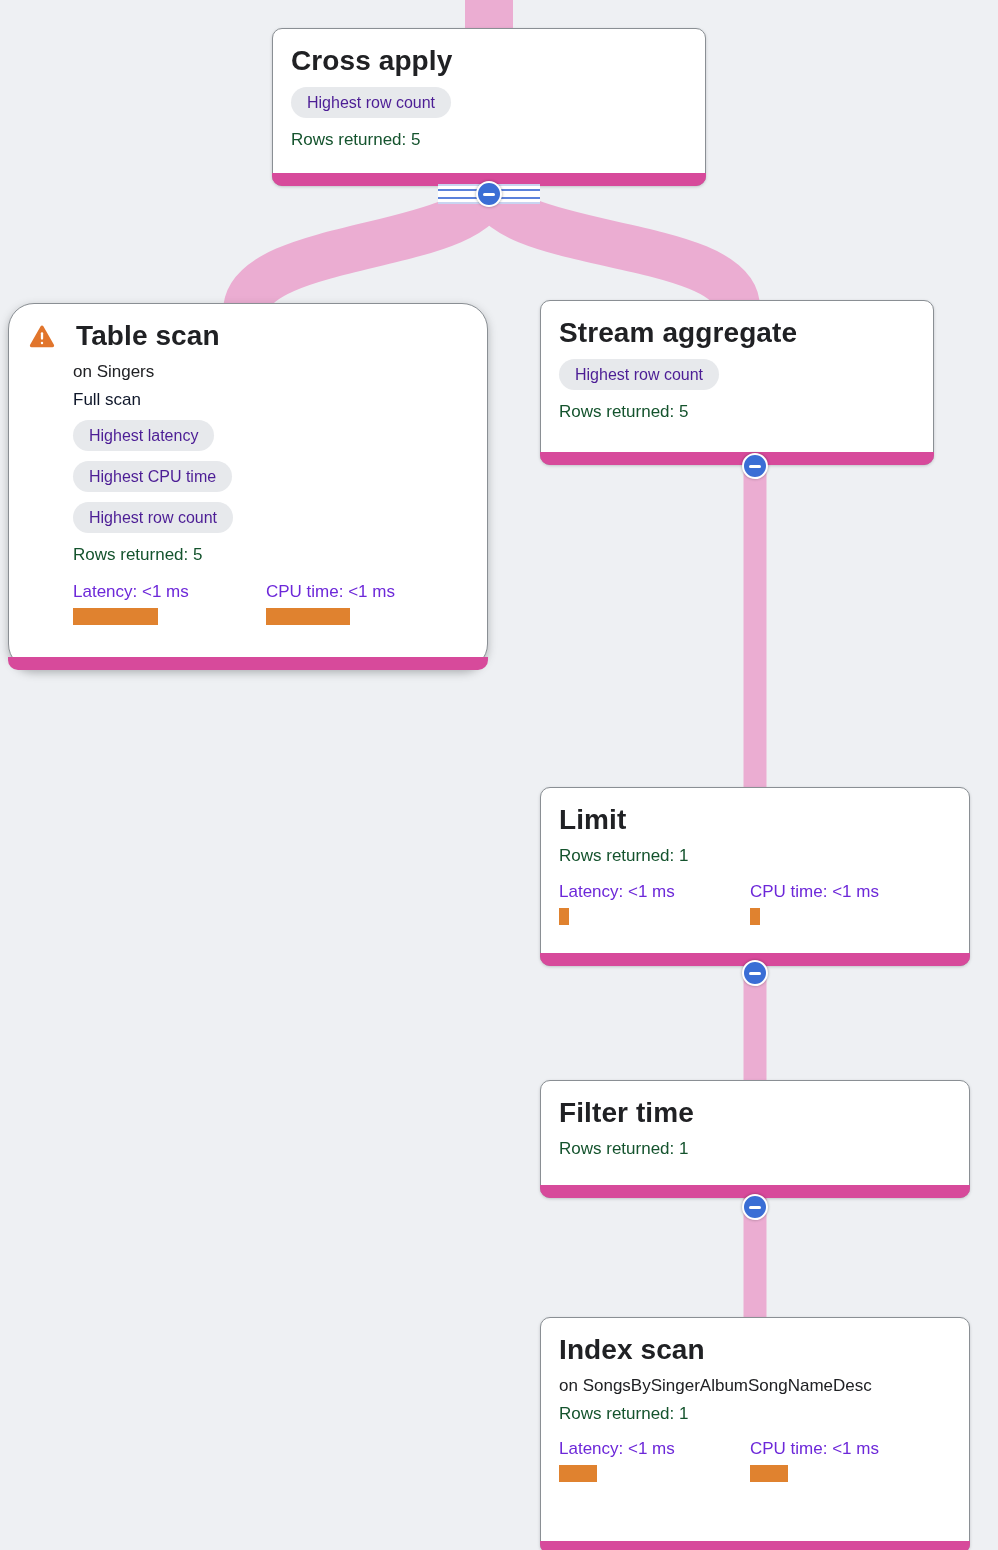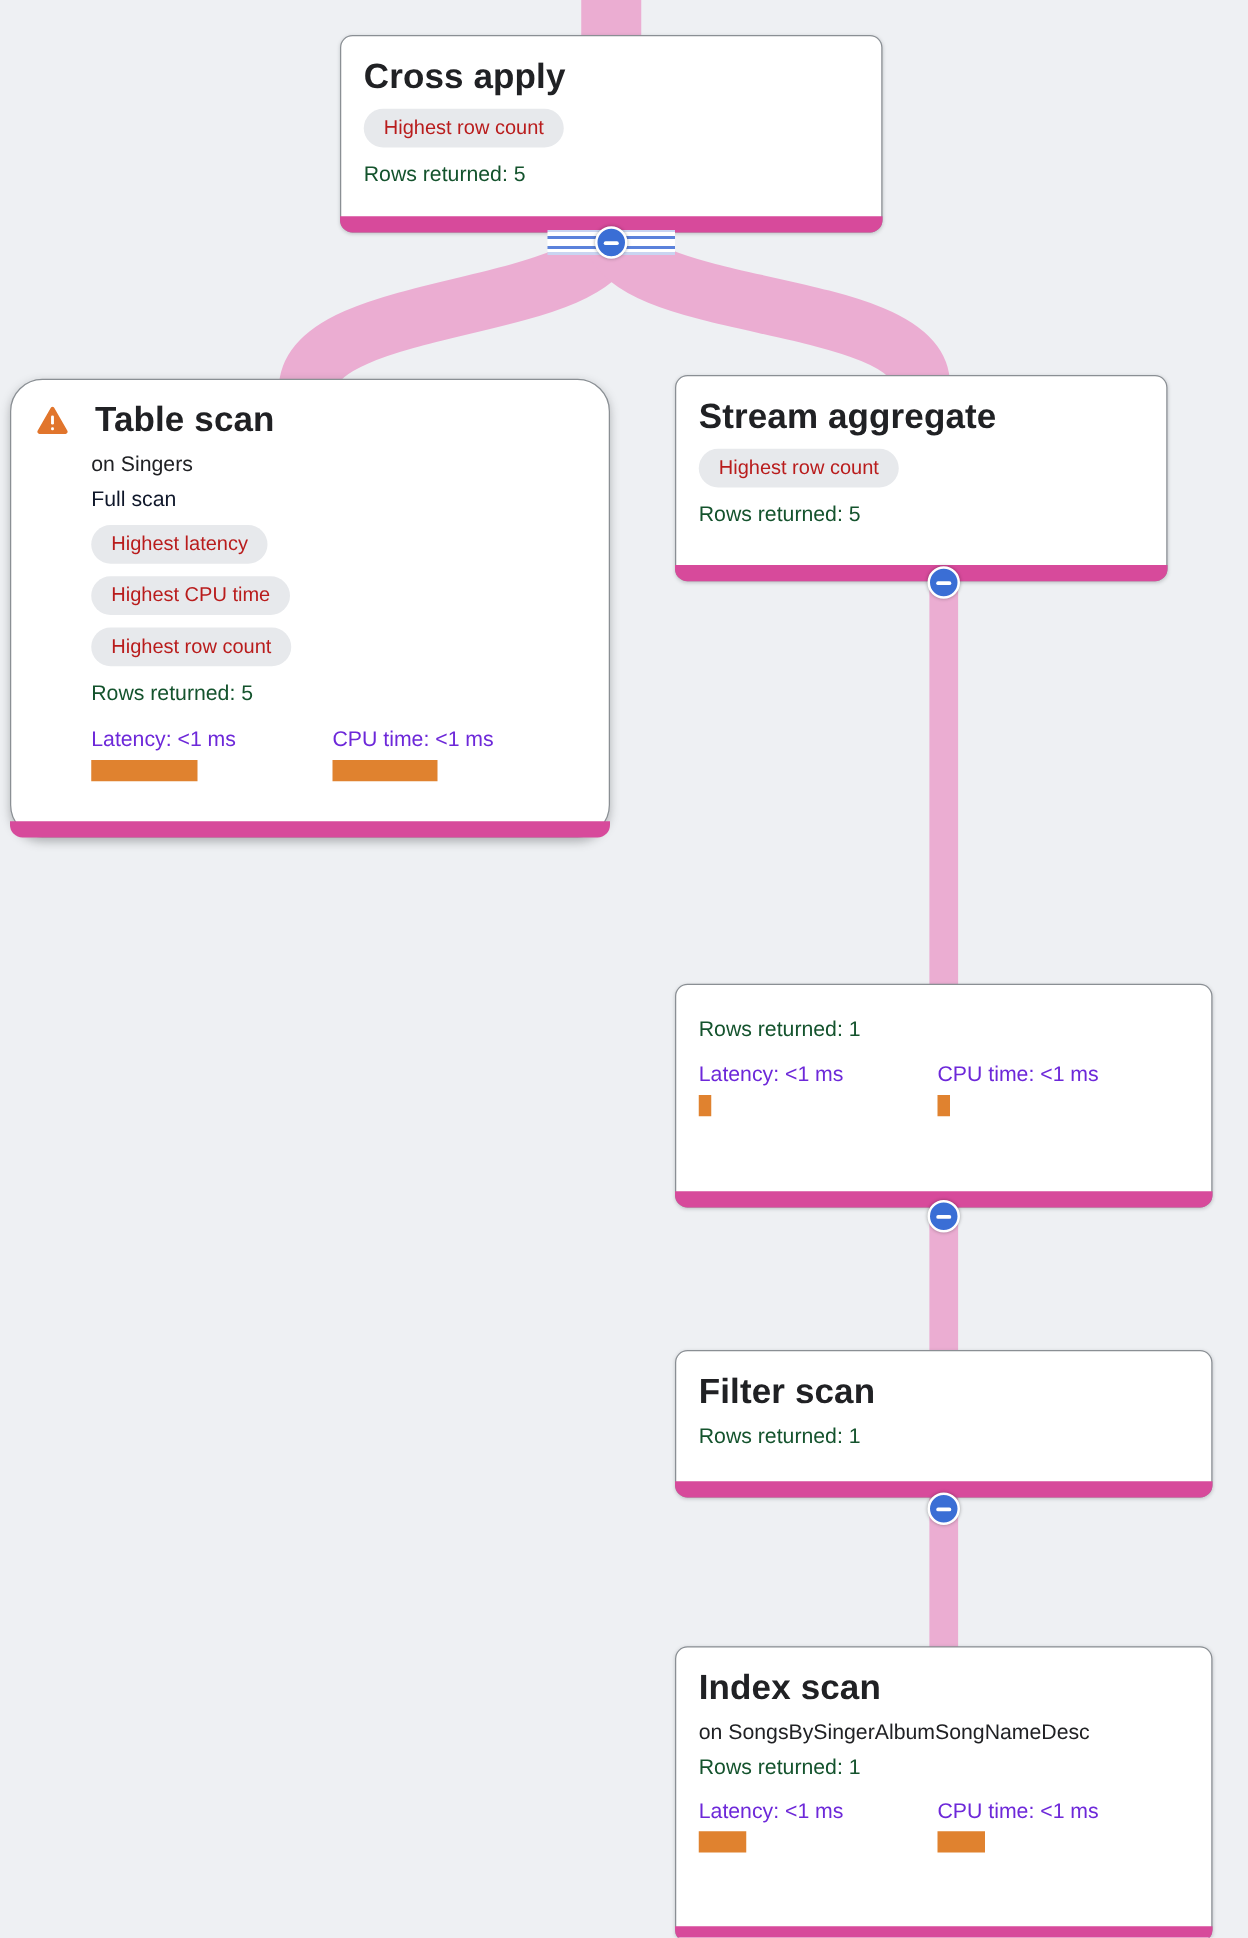--- a/index.html
+++ b/index.html
@@ -56,21 +56,21 @@
   }
   .subtitle{
     font-size:17px;color:#202124;margin-top:10px;
   }
   .note{
     font-size:17px;color:#0f172a;margin-top:8px;
   }
   .badge{
     display:inline-block;
     background:#e7e9ec;
-    color:#b91c1c;
+    color:#4c1d95;
     font-size:16px;
     line-height:21px;
     padding:5px 16px;
     border-radius:16px;
     margin-top:10px;
   }
   .badge-stack .badge{display:table;margin-top:10px;}
   .rows{
     font-size:17px;color:#14532d;margin-top:12px;
   }
@@ -184,38 +184,39 @@
     <div class="node-inner">
       <div class="node-title">Stream aggregate</div>
       <span class="badge">Highest row count</span>
       <div class="rows">Rows returned: 5</div>
     </div>
     <div class="accent-bar"></div>
   </div>
 
   <div class="node" id="node-limit">
     <div class="node-inner">
+      <div class="node-title">Limit</div>
       <div class="rows" style="margin-top:10px;">Rows returned: 1</div>
       <div class="metrics" style="margin-top:16px;">
         <div class="metric" style="width:191px;">
           <div class="metric-label">Latency: &lt;1 ms</div>
           <div class="metric-bar" style="width: 10px;"></div>
         </div>
         <div class="metric">
           <div class="metric-label">CPU time: &lt;1 ms</div>
           <div class="metric-bar" style="width: 10px;"></div>
         </div>
       </div>
     </div>
     <div class="accent-bar"></div>
   </div>
 
   <div class="node" id="node-filter-scan">
     <div class="node-inner">
-      <div class="node-title">Filter scan</div>
+      <div class="node-title">Filter time</div>
       <div class="rows" style="margin-top:10px;">Rows returned: 1</div>
     </div>
     <div class="accent-bar"></div>
   </div>
 
   <div class="node" id="node-index-scan">
     <div class="node-inner">
       <div class="node-title">Index scan</div>
       <div class="subtitle">on SongsBySingerAlbumSongNameDesc</div>
       <div class="rows" style="margin-top:8px;">Rows returned: 1</div>

